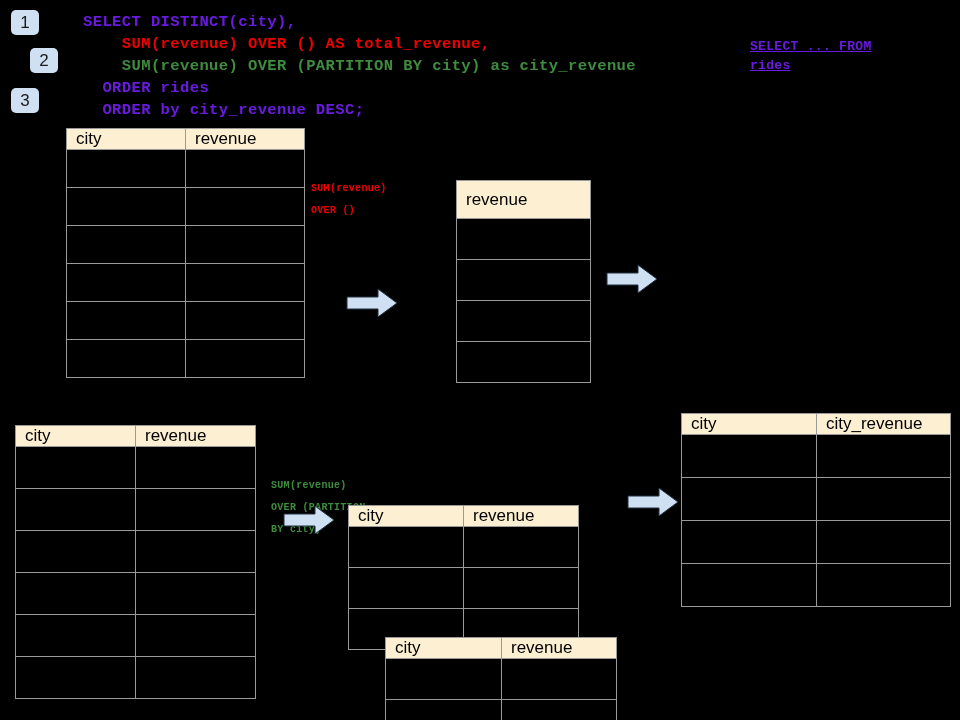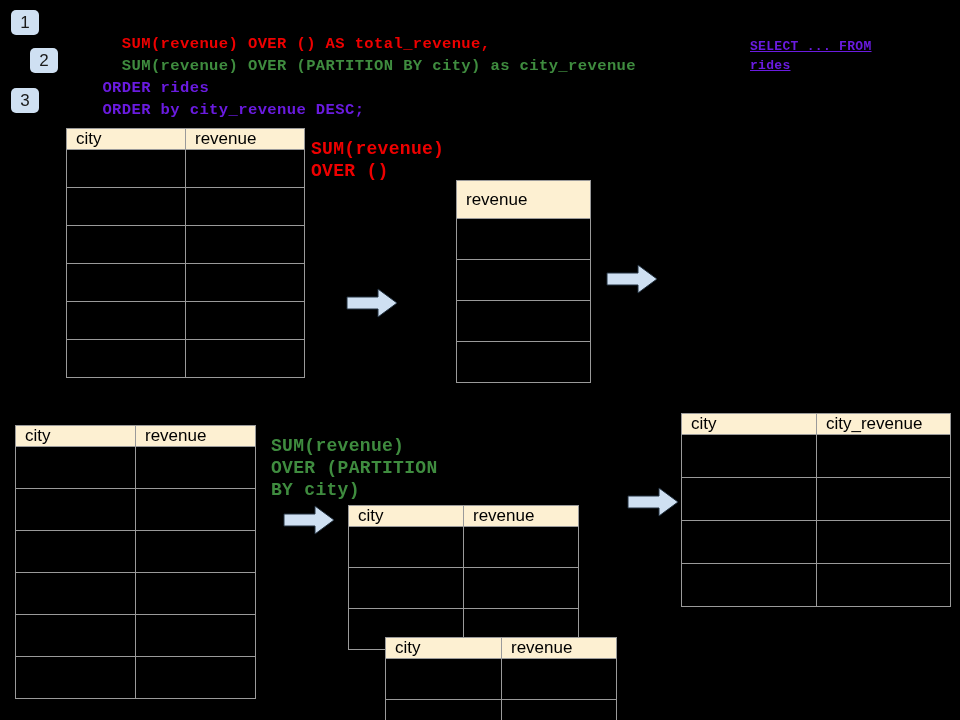--- a/index.html
+++ b/index.html
@@ -52,25 +52,26 @@
     font-weight: bold;
     letter-spacing: 0.3px;
     white-space: pre;
     line-height: 19px;
   }
   .note-purple { color: #6A1BE0; }
 
   .label {
     position: absolute;
     font-family: "Liberation Mono", "DejaVu Sans Mono", monospace;
-    font-size: 18px;
+    font-size: 10px;
     font-weight: bold;
     letter-spacing: 0.3px;
     white-space: pre;
     line-height: 22px;
+    margin-top: 40px;
   }
   .label-red   { color: #EE0000; }
   .label-green { color: #3F8C3F; }
 
   
   .tbl {
     position: absolute;
     border-collapse: collapse;
     table-layout: fixed;
     background: #a16207;
@@ -99,20 +100,21 @@
 </style>
 </head>
 <body>
 
 <div id="canvas">
 
   <div class="badge" style="left:11px; top:10px;">1</div>
   <div class="badge" style="left:30px; top:48px;">2</div>
   <div class="badge" style="left:11px; top:88px;">3</div>
 
+  <div class="code code-purple" style="left:83px; top:12px;">SELECT DISTINCT(city),</div>
   <div class="code code-green" style="left:83px; top:56px;">    SUM(revenue) OVER (PARTITION BY city) as city_revenue</div>
   <div class="code code-red" style="left:83px; top:34px;">    SUM(revenue) OVER () AS total_revenue,</div>
   <div class="code code-purple" style="left:83px; top:78px;">  ORDER rides</div>
   <div class="code code-purple" style="left:83px; top:100px;">  ORDER by city_revenue DESC;</div>
 
   <div class="note note-purple" style="left:750px; top:37px;text-decoration:underline;">SELECT ... FROM
 rides</div>
 
   <table class="tbl" style="left:66px; top:128px; width:238px;">
     <colgroup>

